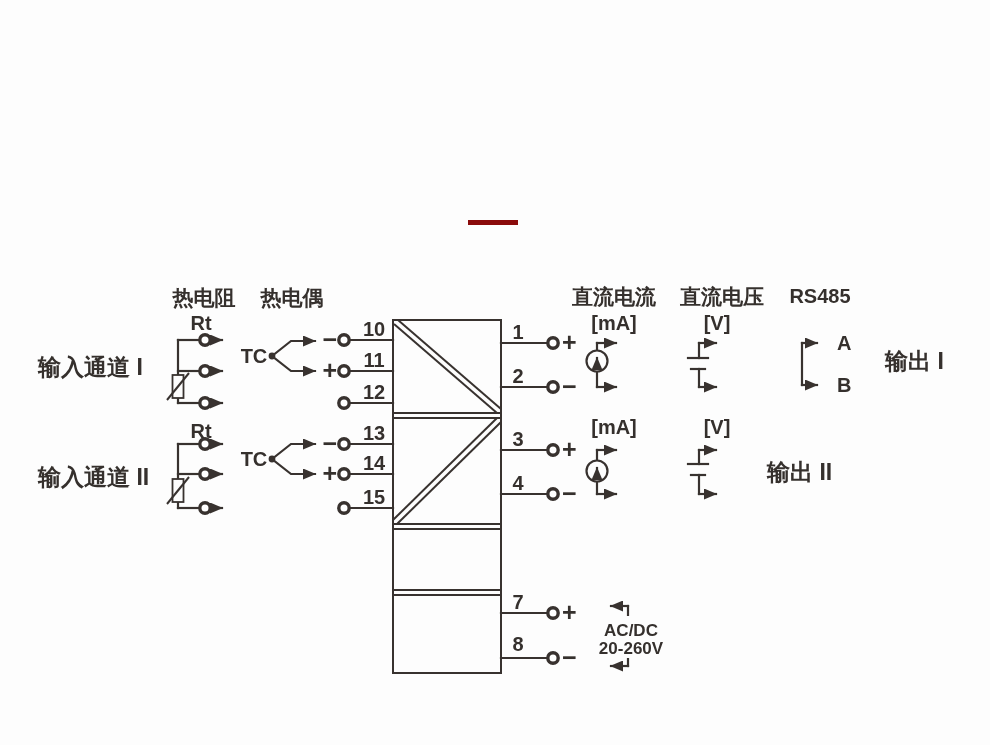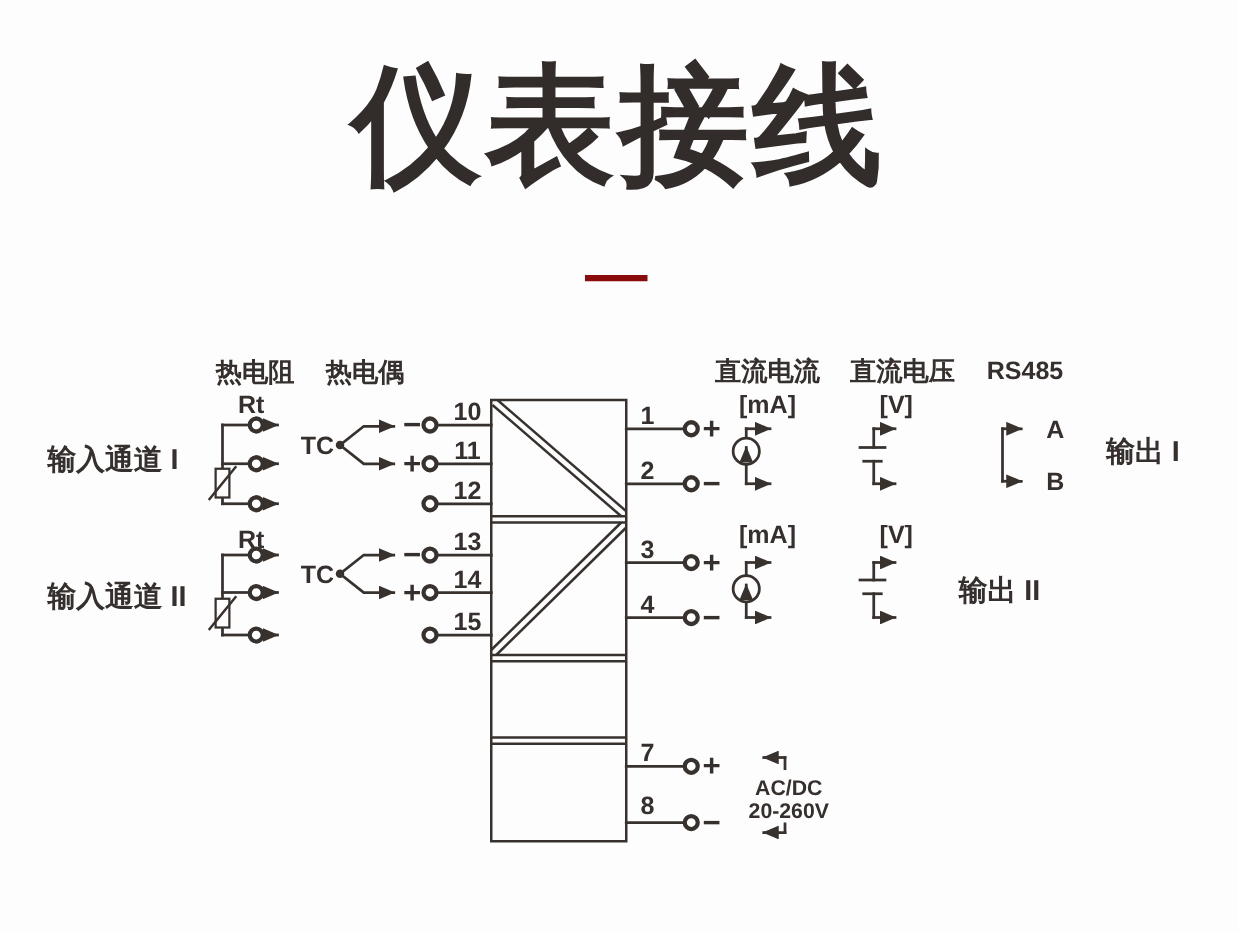--- a/index.html
+++ b/index.html
@@ -25,21 +25,20 @@
   .ch{font-size:23px;font-weight:700;}
   .small{font-size:17px;font-weight:700;}
   .mid{text-anchor:middle;}
   .end{text-anchor:end;}
 </style>
 </head>
 <body>
 
 <div class="stage">
 
-  <h1 class="title">仪表接线</h1>
   <div class="divider"></div>
 
   <svg class="diagram" width="990" height="745" viewBox="0 0 990 745">
     <defs>
       <marker id="arr" viewBox="0 0 13 11" refX="12" refY="5.5" markerWidth="13" markerHeight="11" markerUnits="userSpaceOnUse" orient="auto-start-reverse">
         <path d="M0,0 L13,5.5 L0,11 Z" fill="#38322f"></path>
       </marker>
     </defs>
 
     <text class="cjk mid" x="204" y="305">热电阻</text>

